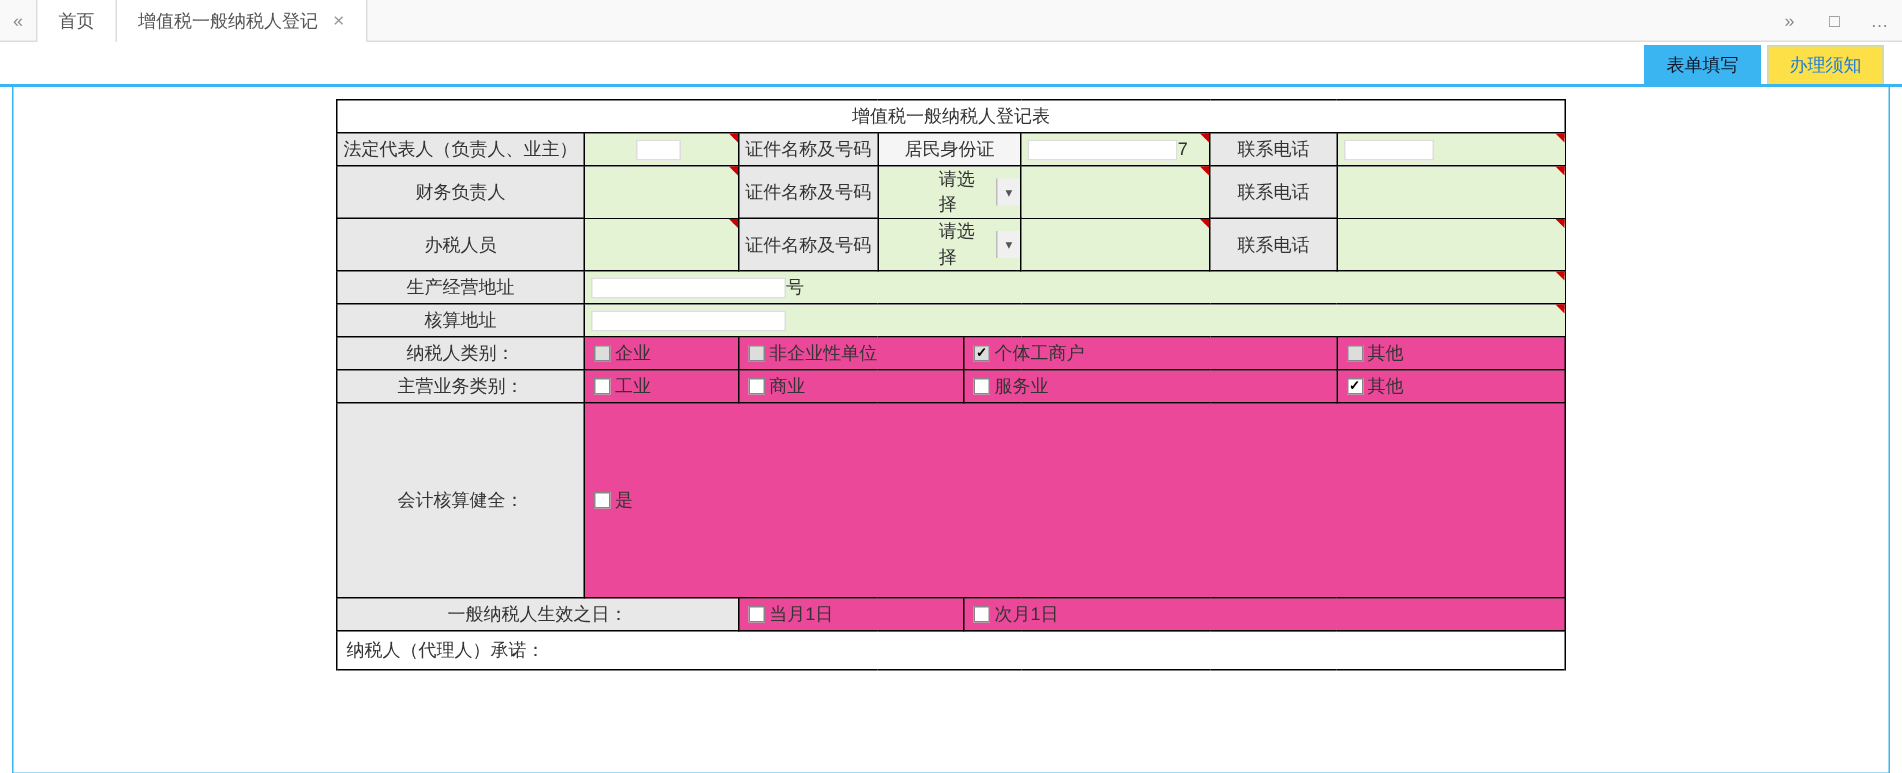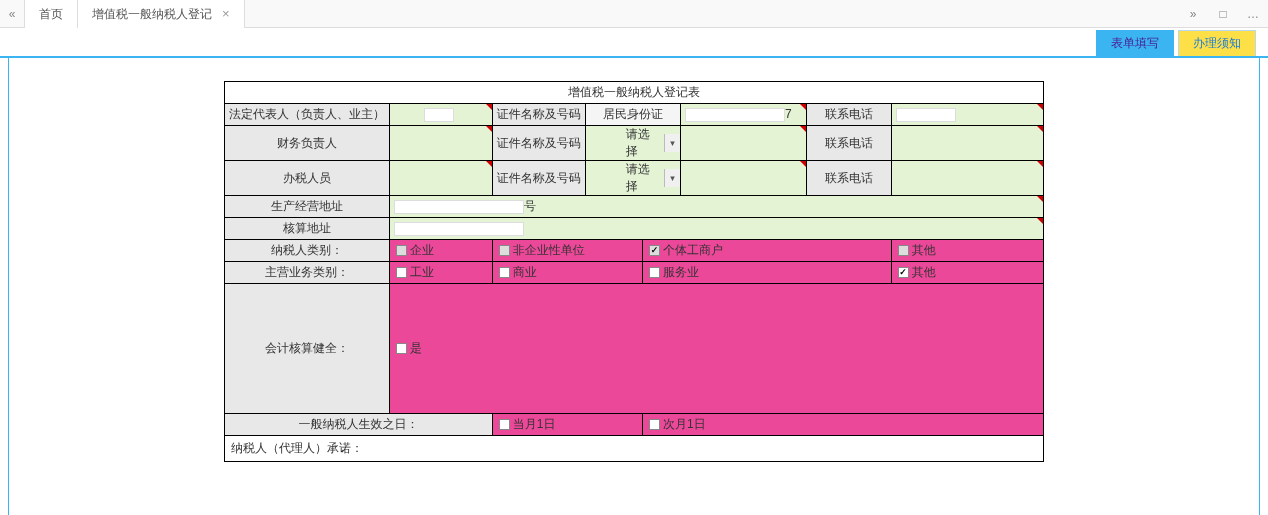--- a/index.html
+++ b/index.html
@@ -28,29 +28,29 @@
     
     .sub-tabs {
       display: flex; justify-content: flex-end; padding: 2px 12px 0 12px;
       gap: 4px; border-bottom: 2px solid #3bb4f2;
     }
     .sub-tab {
       padding: 4px 14px; font-size: 12px; cursor: pointer;
       border: 1px solid #ccc; border-bottom: none; background: #fde047;
     }
     .sub-tab.active {
-      background: #3bb4f2; color: #4c1d95; border-color: #3bb4f2;
+      background: #3bb4f2; color: #0f172a; border-color: #3bb4f2;
     }
     .sub-tab.link { color: #1b7bd8; border-color: #b9d8ee; }
     
     .content {
       height: 458px; overflow-y: scroll; border: 1px solid #3bb4f2;
       border-top: none; margin: 0 8px;
     }
-    .content-inner { padding: 19px 0; }
+    .content-inner { padding: 4px 0; }
     
     .form-table {
       width: 820px; margin: 4px auto; border-collapse: collapse;
       border: 1px solid #000;
     }
     .form-title {
       text-align: center; font-size: 24px; font-family: SimSun, serif;
       padding: 8px 0; font-weight: 400; border: 1px solid #000;
     }
     .form-table td {

